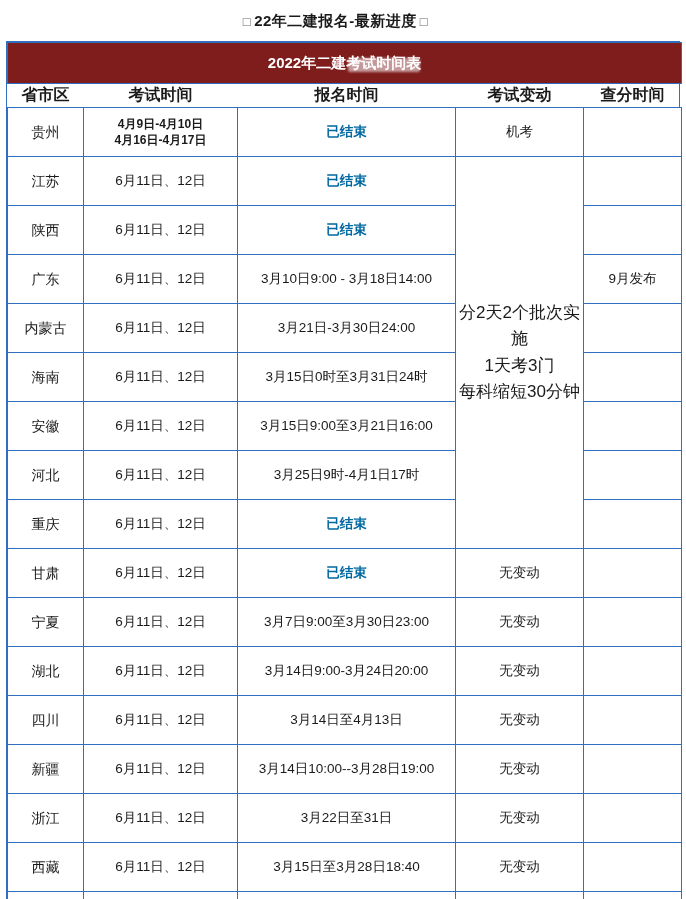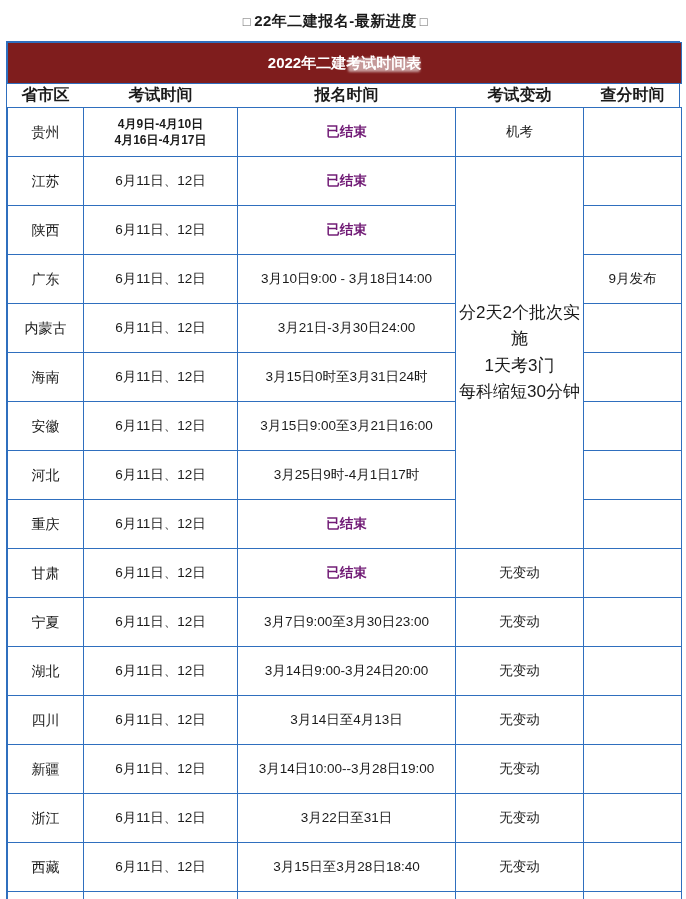--- a/index.html
+++ b/index.html
@@ -79,21 +79,21 @@
     text-align: center;
     font-size: 13.5px;
     height: 44px;
     padding: 2px 3px;
     line-height: 1.45;
     background: #ffffff;
     vertical-align: middle;
     word-break: break-all;
   }
   td.region { font-size: 14px; margin-left: 38px; }
-  td.ended { color: #701a75; font-weight: bold; }
+  td.ended { color: #0369a1; font-weight: bold; }
   td.two-line { line-height: 1.35; font-size: 12px; font-weight: bold; }
   td.change-merged { font-size: 17px; line-height: 1.55; }
 </style>
 </head>
 <body>
 
 <div class="page">
 
   <div class="doc-title">
     <span class="bracket">□</span><span>22年二建报名-最新进度</span><span class="bracket">□</span>

